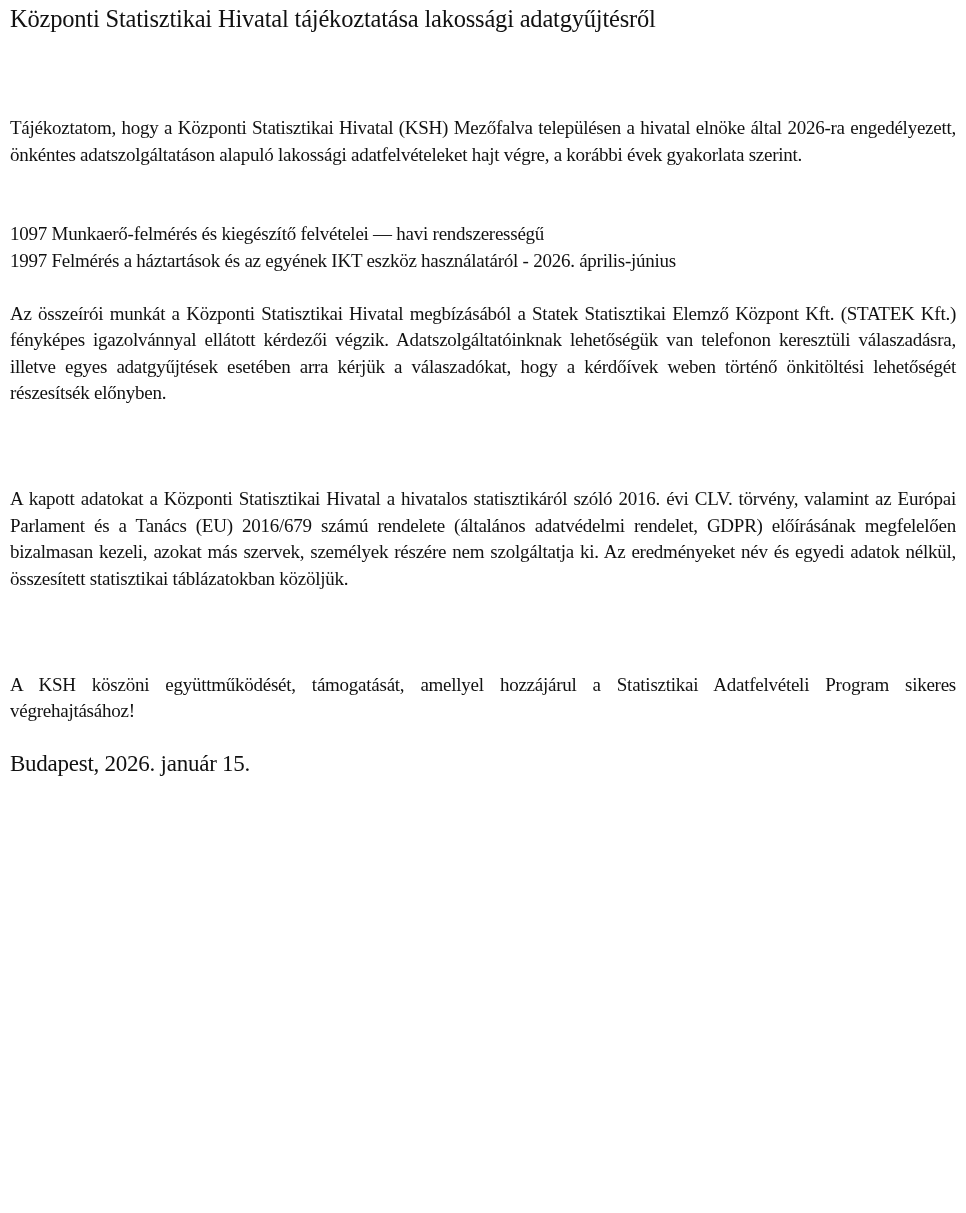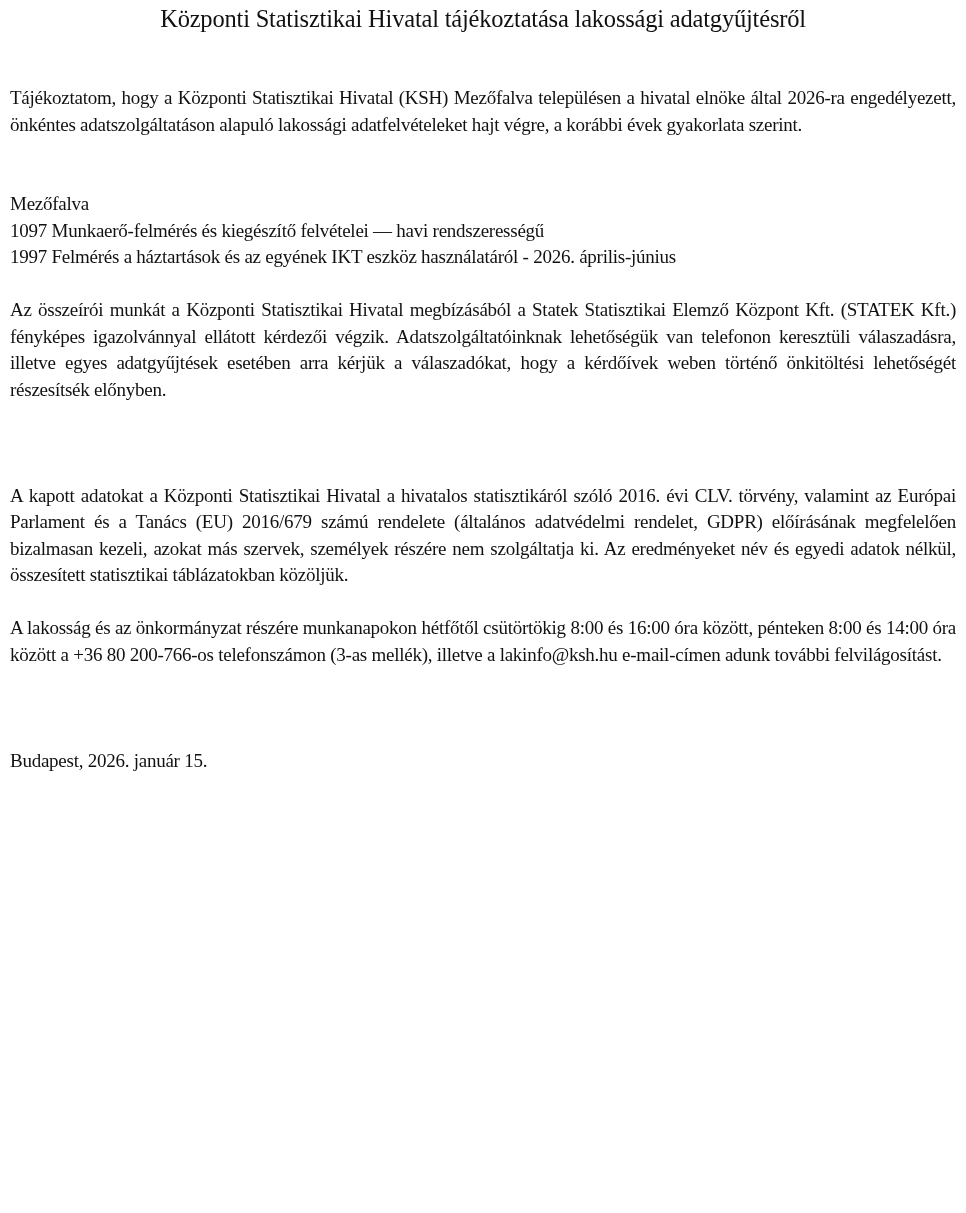--- a/index.html
+++ b/index.html
@@ -17,82 +17,81 @@
     .page {
       position: relative;
       width: 966px;
       height: 1213px;
       box-sizing: border-box;
       padding: 0 10px 0 10px;
     }
     .title {
       margin: 0;
       padding-top: 4px;
-      text-align: center;
+      text-align: left;
       font-size: 24.5px;
       font-weight: normal;
       line-height: 30px;
       letter-spacing: -0.2px;
     }
     .body-block {
-      margin-top: 51px;
+      margin-top: 81px;
     }
     p {
       margin: 0;
       font-size: 19px;
       line-height: 26.5px;
       text-align: justify;
       letter-spacing: -0.25px;
     }
     p.last-left { text-align-last: left; }
     .gap { height: 26.5px; }
     .survey-list .line {
       display: block;
       font-size: 19px;
       line-height: 26.5px;
       letter-spacing: -0.25px;
       white-space: nowrap;
     }
     .signature {
-      font-size: 19px;
+      font-size: 23px;
       line-height: 26.5px;
       letter-spacing: -0.25px;
     }
   </style>
 </head>
 <body>
 
 <div class="page">
   <h1 class="title">Központi Statisztikai Hivatal tájékoztatása lakossági adatgyűjtésről</h1>
 
   <div class="body-block">
     <p class="last-left">Tájékoztatom, hogy a Központi Statisztikai Hivatal (KSH) Mezőfalva településen a hivatal elnöke által 2026-ra engedélyezett, önkéntes adatszolgáltatáson alapuló lakossági adatfelvételeket hajt végre, a korábbi évek gyakorlata szerint.</p>
     <div class="gap"></div>
 
     <div class="gap"></div>
 
     <div class="survey-list">
-      <span class="line">Mezőfalva</span>
       <span class="line">1097 Munkaerő-felmérés és kiegészítő felvételei — havi rendszerességű</span>
       <span class="line">1997 Felmérés a háztartások és az egyének IKT eszköz használatáról - 2026. április-június</span>
     </div>
     <div class="gap"></div>
 
     <p class="last-left">Az összeírói munkát a Központi Statisztikai Hivatal megbízásából a Statek Statisztikai Elemző Központ Kft. (STATEK Kft.) fényképes igazolvánnyal ellátott kérdezői végzik. Adatszolgáltatóinknak lehetőségük van telefonon keresztüli válaszadásra, illetve egyes adatgyűjtések esetében arra kérjük a válaszadókat, hogy a kérdőívek weben történő önkitöltési lehetőségét részesítsék előnyben.</p>
     <div class="gap"></div>
 
     <div class="gap"></div>
 
     <div class="gap"></div>
 
     <p class="last-left">A kapott adatokat a Központi Statisztikai Hivatal a hivatalos statisztikáról szóló 2016. évi CLV. törvény, valamint az Európai Parlament és a Tanács (EU) 2016/679 számú rendelete (általános adatvédelmi rendelet, GDPR) előírásának megfelelően bizalmasan kezeli, azokat más szervek, személyek részére nem szolgáltatja ki. Az eredményeket név és egyedi adatok nélkül, összesített statisztikai táblázatokban közöljük.</p>
     <div class="gap"></div>
 
-    <p class="last-left">A lakosság és az önkormányzat részére munkanapokon hétfőtől csütörtökig 8:00 és 16:00 óra között, pénteken 8:00 és 14:00 óra között a +36 80 200-766-os telefonszámon (3-as mellék), illetve a lakinfo@ksh.hu e-mail-címen adunk további felvilágosítást.</p>
     <div class="gap"></div>
 
     <div class="gap"></div>
 
+    <p class="last-left">A KSH köszöni együttműködését, támogatását, amellyel hozzájárul a Statisztikai Adatfelvételi Program sikeres végrehajtásához!</p>
     <div class="gap"></div>
 
     <div class="signature">Budapest, 2026. január 15.</div>
   </div>
 </div>
 
 </body></html>

